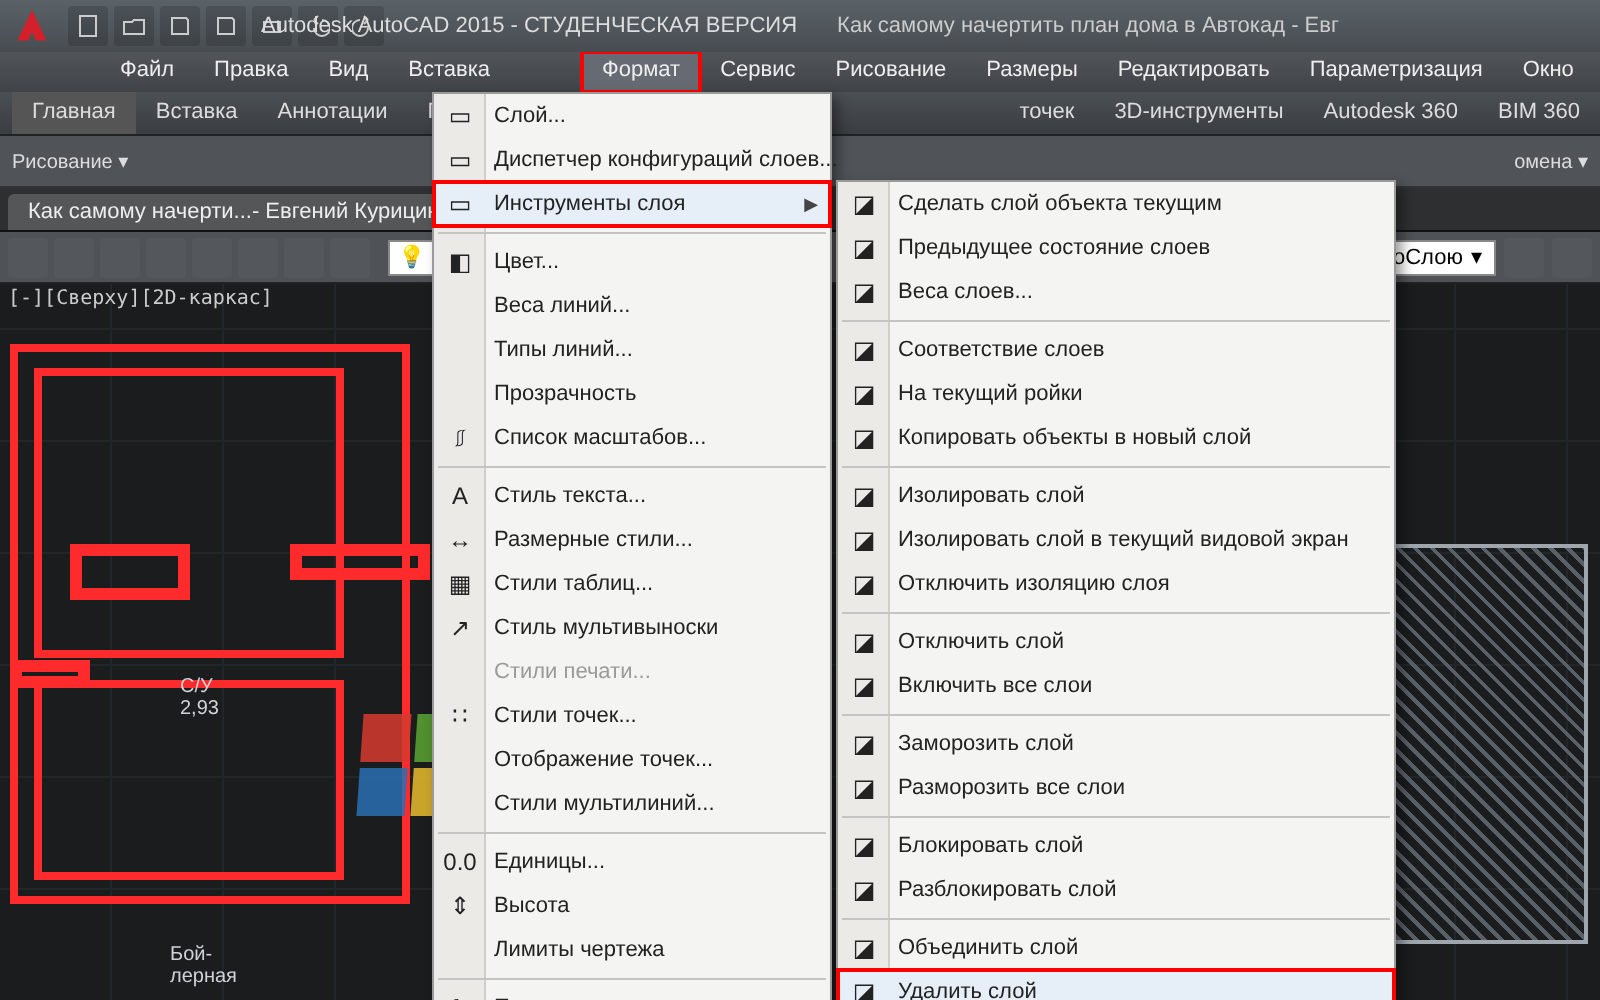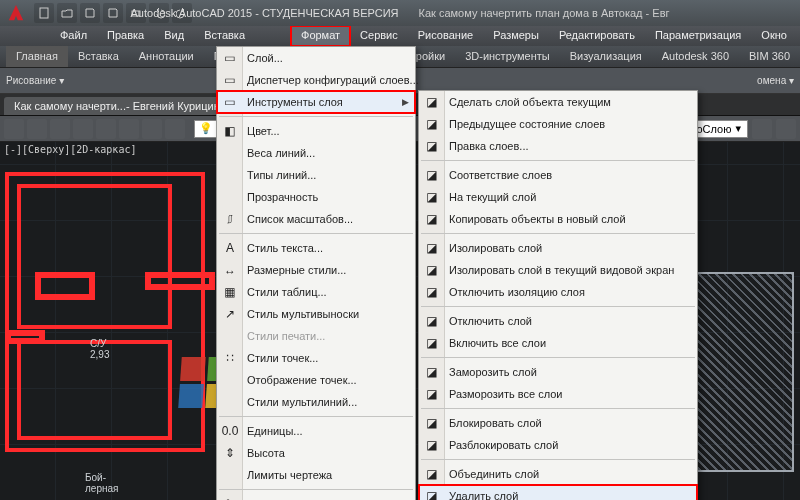--- a/index.html
+++ b/index.html
@@ -155,23 +155,22 @@
     <div class="mitem">Окно</div>
     <div class="mitem">Справка</div>
   </div>
 
 <div class="ribtabs" id="ribtabs">
     <div class="rtab active">Главная</div>
     <div class="rtab">Вставка</div>
     <div class="rtab">Аннотации</div>
     <div class="rtab">Параметр</div>
     <div class="spacer"></div>
-    <div class="rtab">ройки</div>
+    <div class="rtab">точек</div>
     <div class="rtab">3D-инструменты</div>
-    <div class="rtab">Визуализация</div>
     <div class="rtab">Autodesk 360</div>
     <div class="rtab">BIM 360</div>
   </div>
 
 <div class="panelrow">
   <span class="panel-label">Рисование ▾</span>
   <div class="spacer" style="flex:1"></div>
   <span class="panel-label">омена ▾</span>
 </div>
 
@@ -340,30 +339,30 @@
 <div class="mi">
       <span class="ico">◪</span>
       <span>Сделать слой объекта текущим</span>
     </div>
     <div class="mi">
       <span class="ico">◪</span>
       <span>Предыдущее состояние слоев</span>
     </div>
     <div class="mi">
       <span class="ico">◪</span>
-      <span>Правка слоев...</span>
+      <span>Веса слоев...</span>
     </div>
     <div class="mi sep"></div>
     <div class="mi">
       <span class="ico">◪</span>
       <span>Соответствие слоев</span>
     </div>
     <div class="mi">
       <span class="ico">◪</span>
-      <span>На текущий слой</span>
+      <span>На текущий ройки</span>
     </div>
     <div class="mi">
       <span class="ico">◪</span>
       <span>Копировать объекты в новый слой</span>
     </div>
     <div class="mi sep"></div>
     <div class="mi">
       <span class="ico">◪</span>
       <span>Изолировать слой</span>
     </div>

